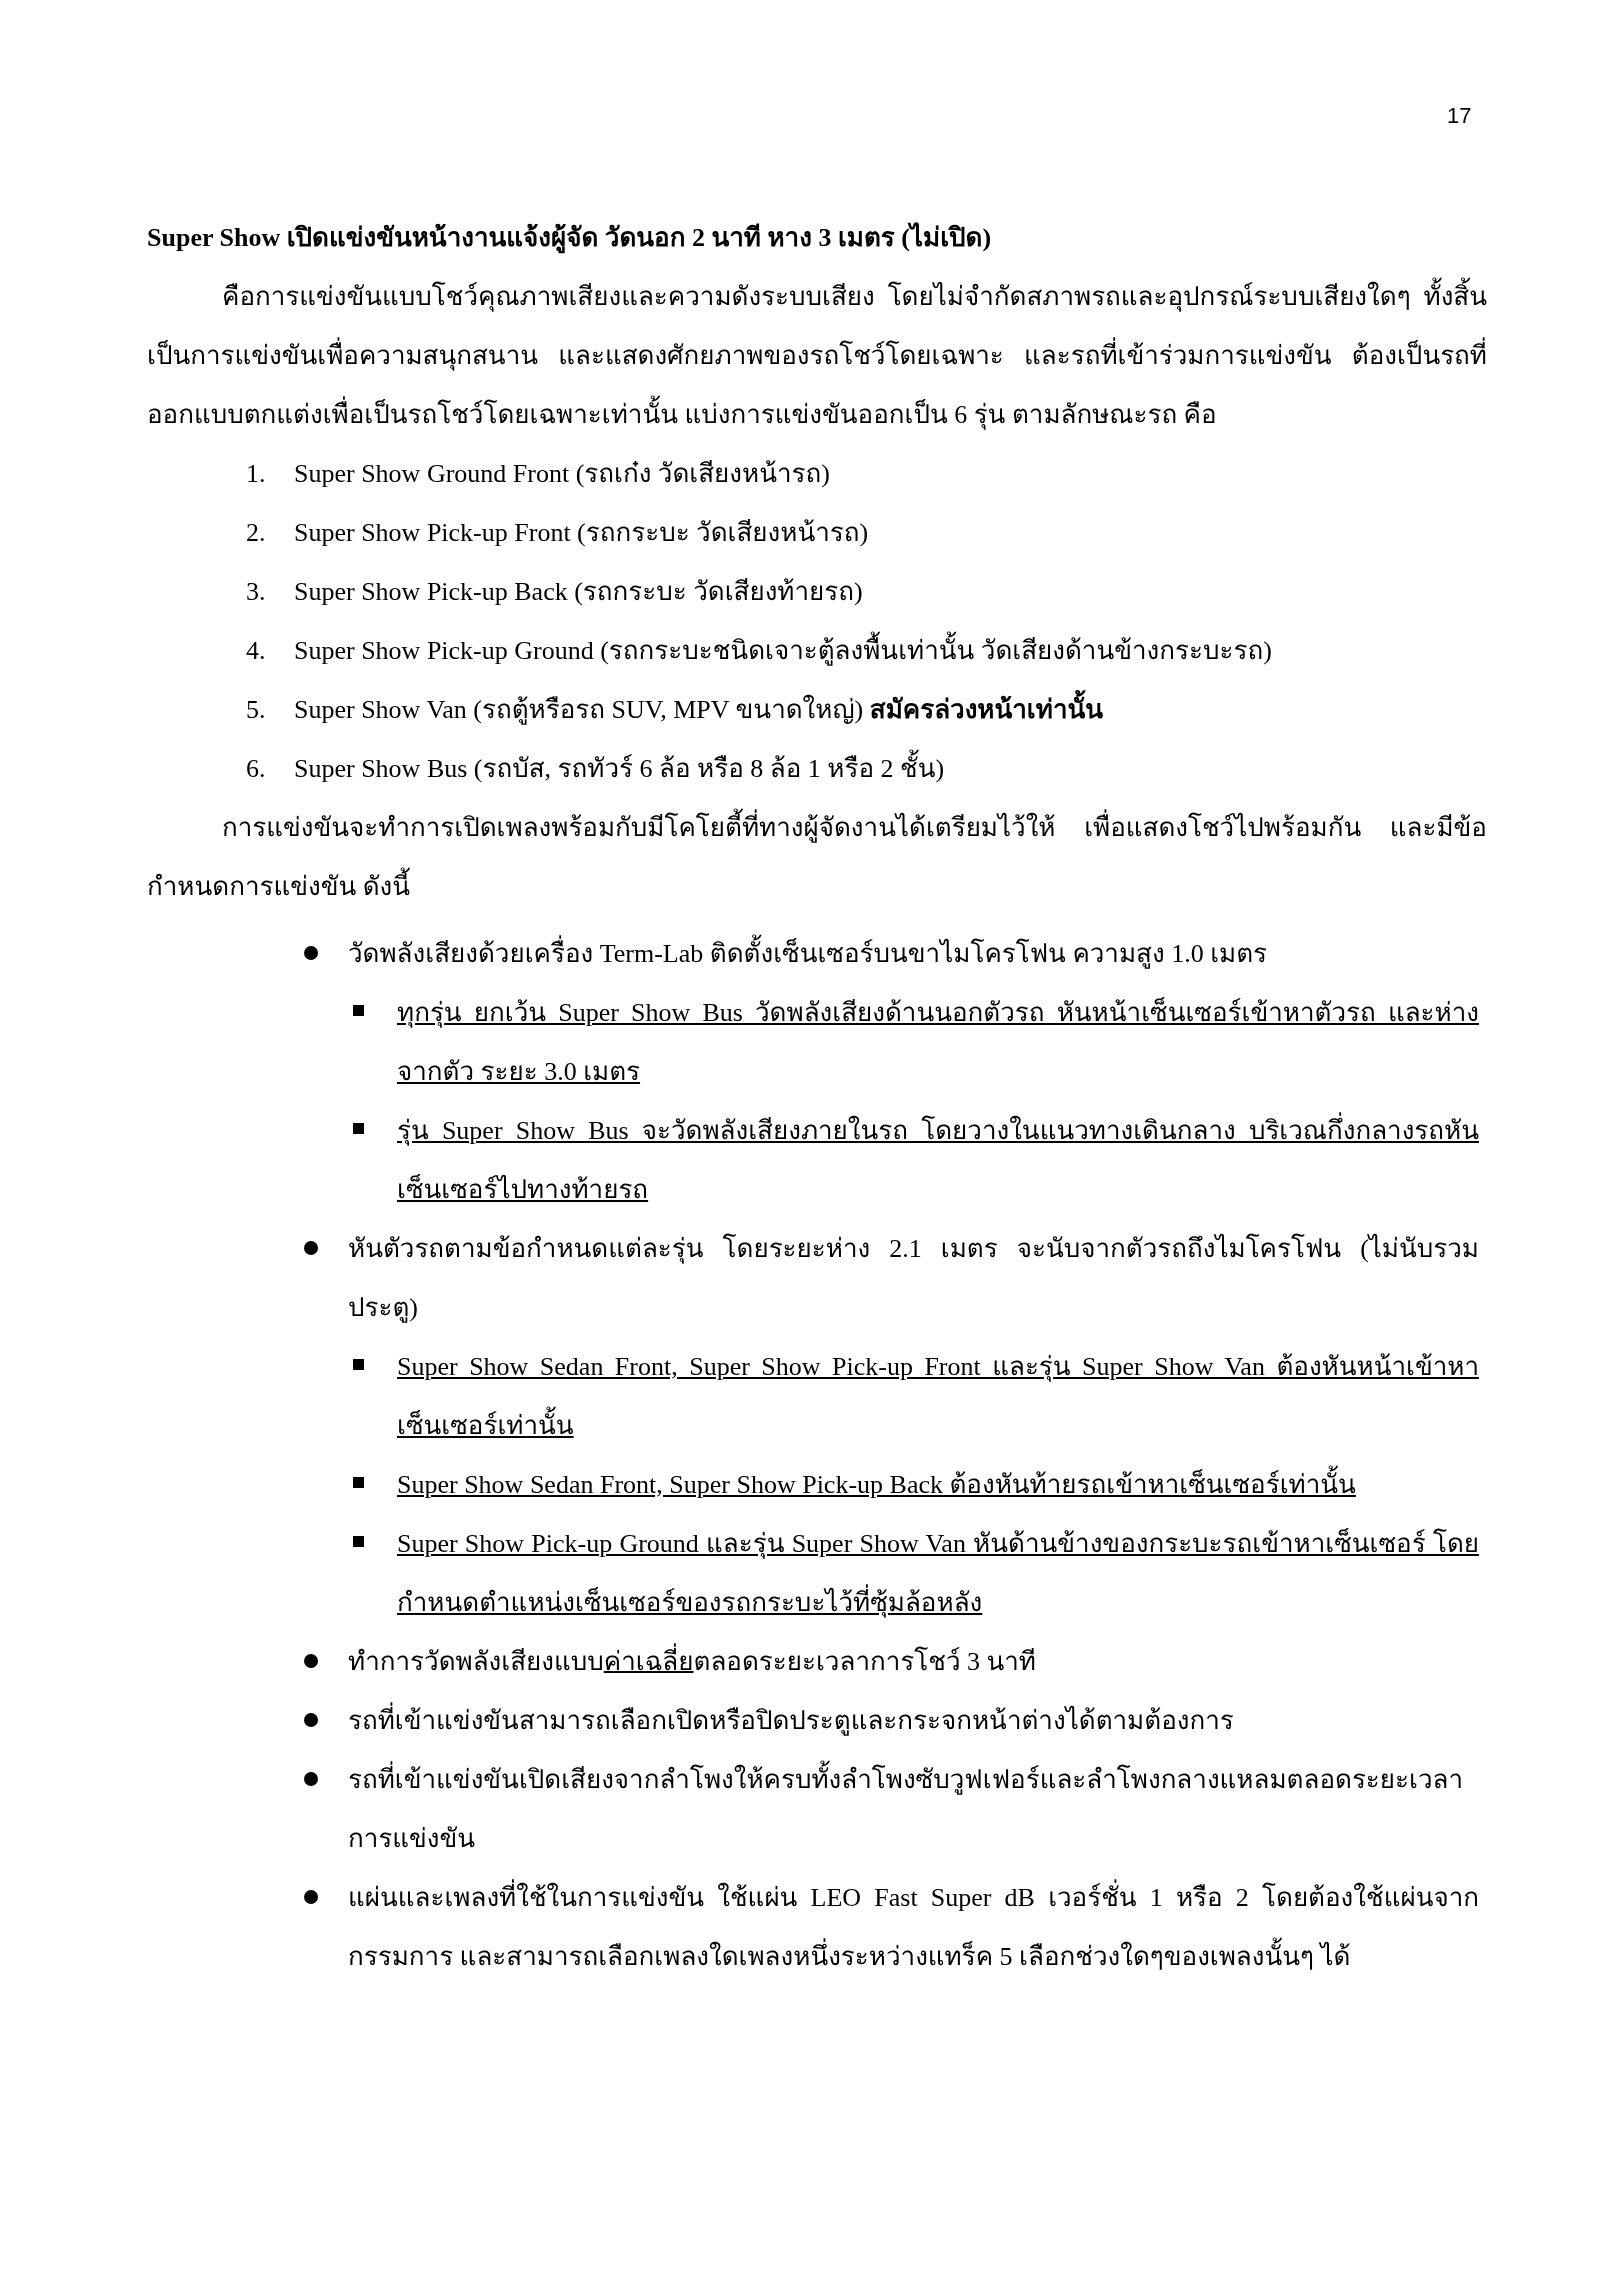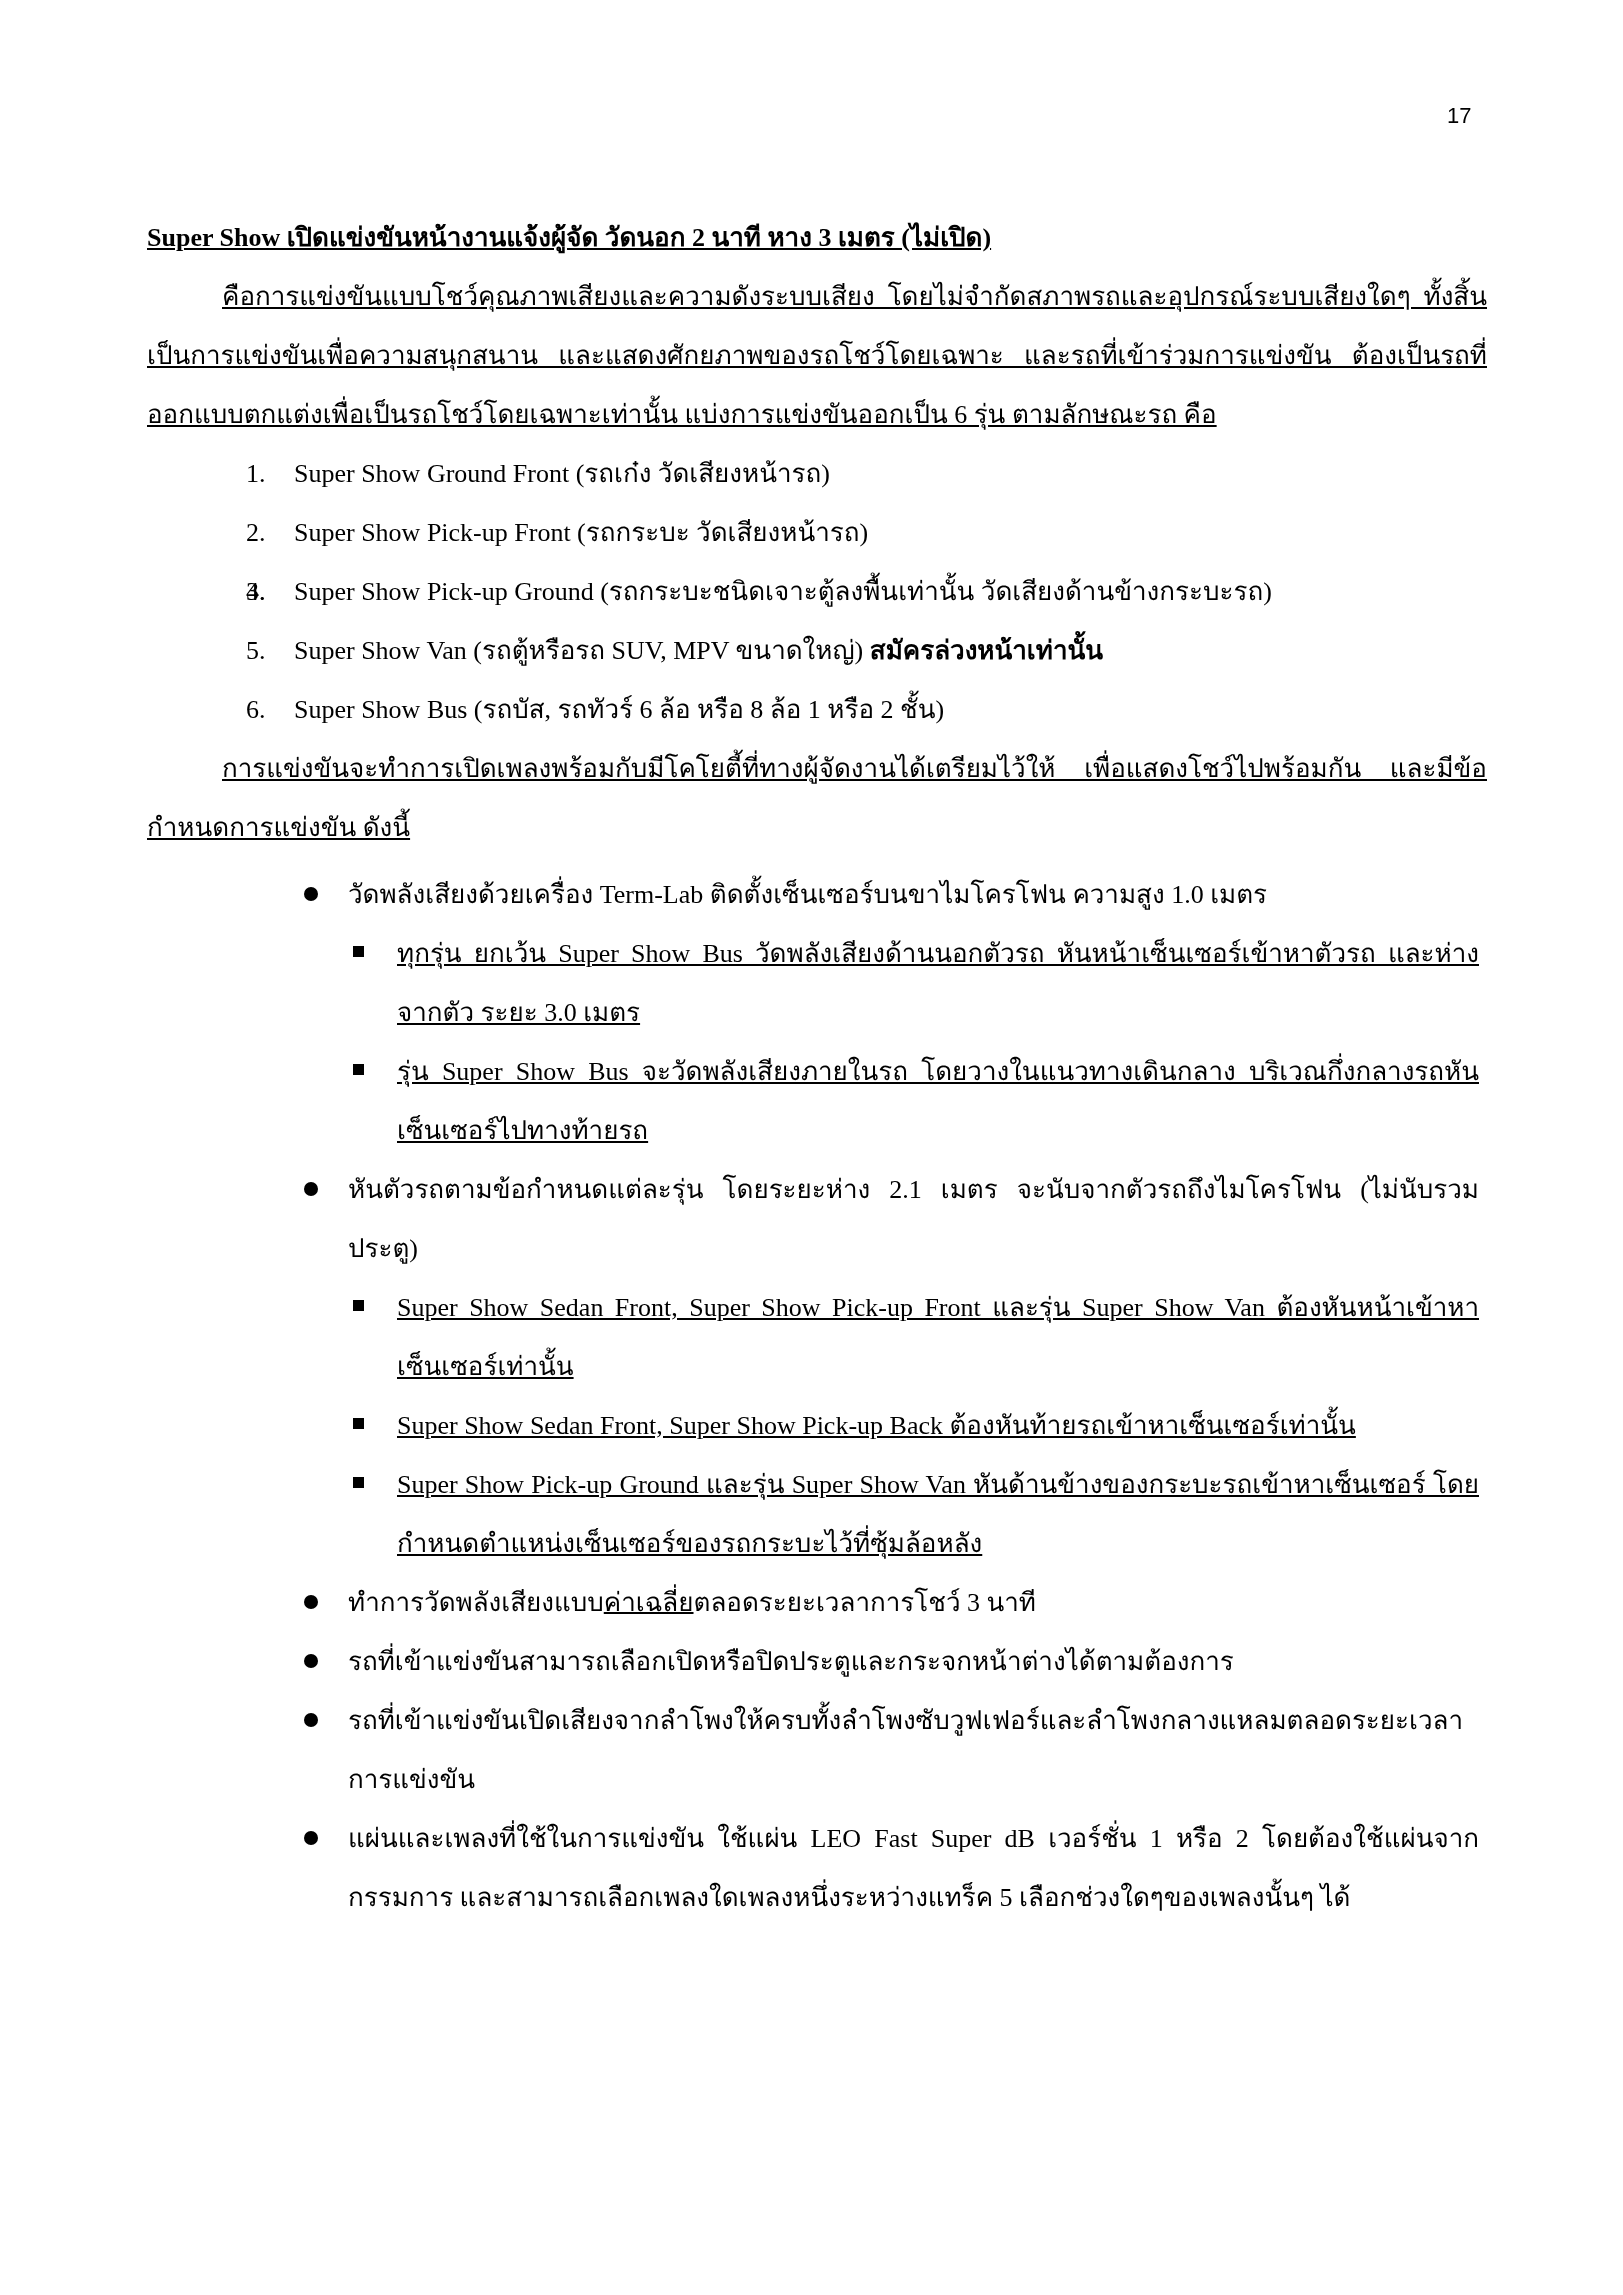--- a/index.html
+++ b/index.html
@@ -1,21 +1,21 @@
 <!DOCTYPE html>
 <html style="font-size:10.5px"><head>
 <meta charset="utf-8">
 <style>
   html, body { margin: 0; padding: 0; background: #ffffff; }
   body { width: 1623px; height: 2295px; position: relative; overflow: hidden;
          font-family: "Liberation Serif", "DejaVu Serif", serif; color: #000; }
   .page-number { position: absolute; top: 103px; left: 1447px; font-family: "Liberation Sans", "DejaVu Sans", sans-serif; font-size: 22px; }
   .content { position: absolute; left: 147px; top: 208px; width: 1340px; font-size: 26px; line-height: 59px; }
   .heading { font-weight: bold; margin: 0; }
-  p { margin: 0; text-align: justify; text-align-last: left; text-decoration: underline; }
+  p { margin: 0; text-align: justify; text-align-last: left; }
   .indent { text-indent: 75px; }
   ol.models { list-style: none; margin: 0; padding: 0; }
   ol.models li { position: relative; padding-left: 147px; }
   ol.models li .num { position: absolute; left: 99px; }
   ol.models li b { font-weight: bold; margin-top: 33px; }
   ul.rules { list-style: none; margin: 8px; padding: 0; }
   ul.rules > li { position: relative; padding-left: 193px; text-align: justify; text-align-last: left; }
   ul.rules > li > .bullet { position: absolute; left: 149px; top: 22px; width: 14.4px; height: 14.4px; border-radius: 50%; background: #000; }
   ul.sub { list-style: none; margin: 0; padding: 0; text-decoration: underline; }
   ul.sub > li { position: relative; padding-left: 49px; text-align: justify; text-align-last: left; }
@@ -27,21 +27,21 @@
 
 <div class="page-number">17</div>
 
 <div class="content">
   <p class="heading">Super Show เปิดแข่งขันหน้างานแจ้งผู้จัด วัดนอก 2 นาที หาง 3 เมตร (ไม่เปิด)</p>
   <p class="indent">คือการแข่งขันแบบโชว์คุณภาพเสียงและความดังระบบเสียง โดยไม่จำกัดสภาพรถและอุปกรณ์ระบบเสียงใดๆ ทั้งสิ้น เป็นการแข่งขันเพื่อความสนุกสนาน และแสดงศักยภาพของรถโชว์โดยเฉพาะ และรถที่เข้าร่วมการแข่งขัน ต้องเป็นรถที่ออกแบบตกแต่งเพื่อเป็นรถโชว์โดยเฉพาะเท่านั้น แบ่งการแข่งขันออกเป็น 6 รุ่น ตามลักษณะรถ คือ</p>
 
   <ol class="models">
     <li><span class="num">1.</span><span>Super Show Ground Front (รถเก๋ง วัดเสียงหน้ารถ)</span></li>
     <li><span class="num">2.</span><span>Super Show Pick-up Front (รถกระบะ วัดเสียงหน้ารถ)</span></li>
-    <li><span class="num">3.</span></li>
+    <li><span class="num">3.</span><span>Super Show Pick-up Back (รถกระบะ วัดเสียงท้ายรถ)</span></li>
     <li><span class="num">4.</span><span>Super Show Pick-up Ground (รถกระบะชนิดเจาะตู้ลงพื้นเท่านั้น วัดเสียงด้านข้างกระบะรถ)</span></li>
     <li><span class="num">5.</span><span>Super Show Van (รถตู้หรือรถ SUV, MPV ขนาดใหญ่) </span><b>สมัครล่วงหน้าเท่านั้น</b></li>
     <li><span class="num">6.</span><span>Super Show Bus (รถบัส, รถทัวร์ 6 ล้อ หรือ 8 ล้อ 1 หรือ 2 ชั้น)</span></li>
   </ol>
 
   <p class="indent">การแข่งขันจะทำการเปิดเพลงพร้อมกับมีโคโยตี้ที่ทางผู้จัดงานได้เตรียมไว้ให้ เพื่อแสดงโชว์ไปพร้อมกัน และมีข้อกำหนดการแข่งขัน ดังนี้</p>
 
   <ul class="rules">
     <li>
       <span class="bullet"></span>

